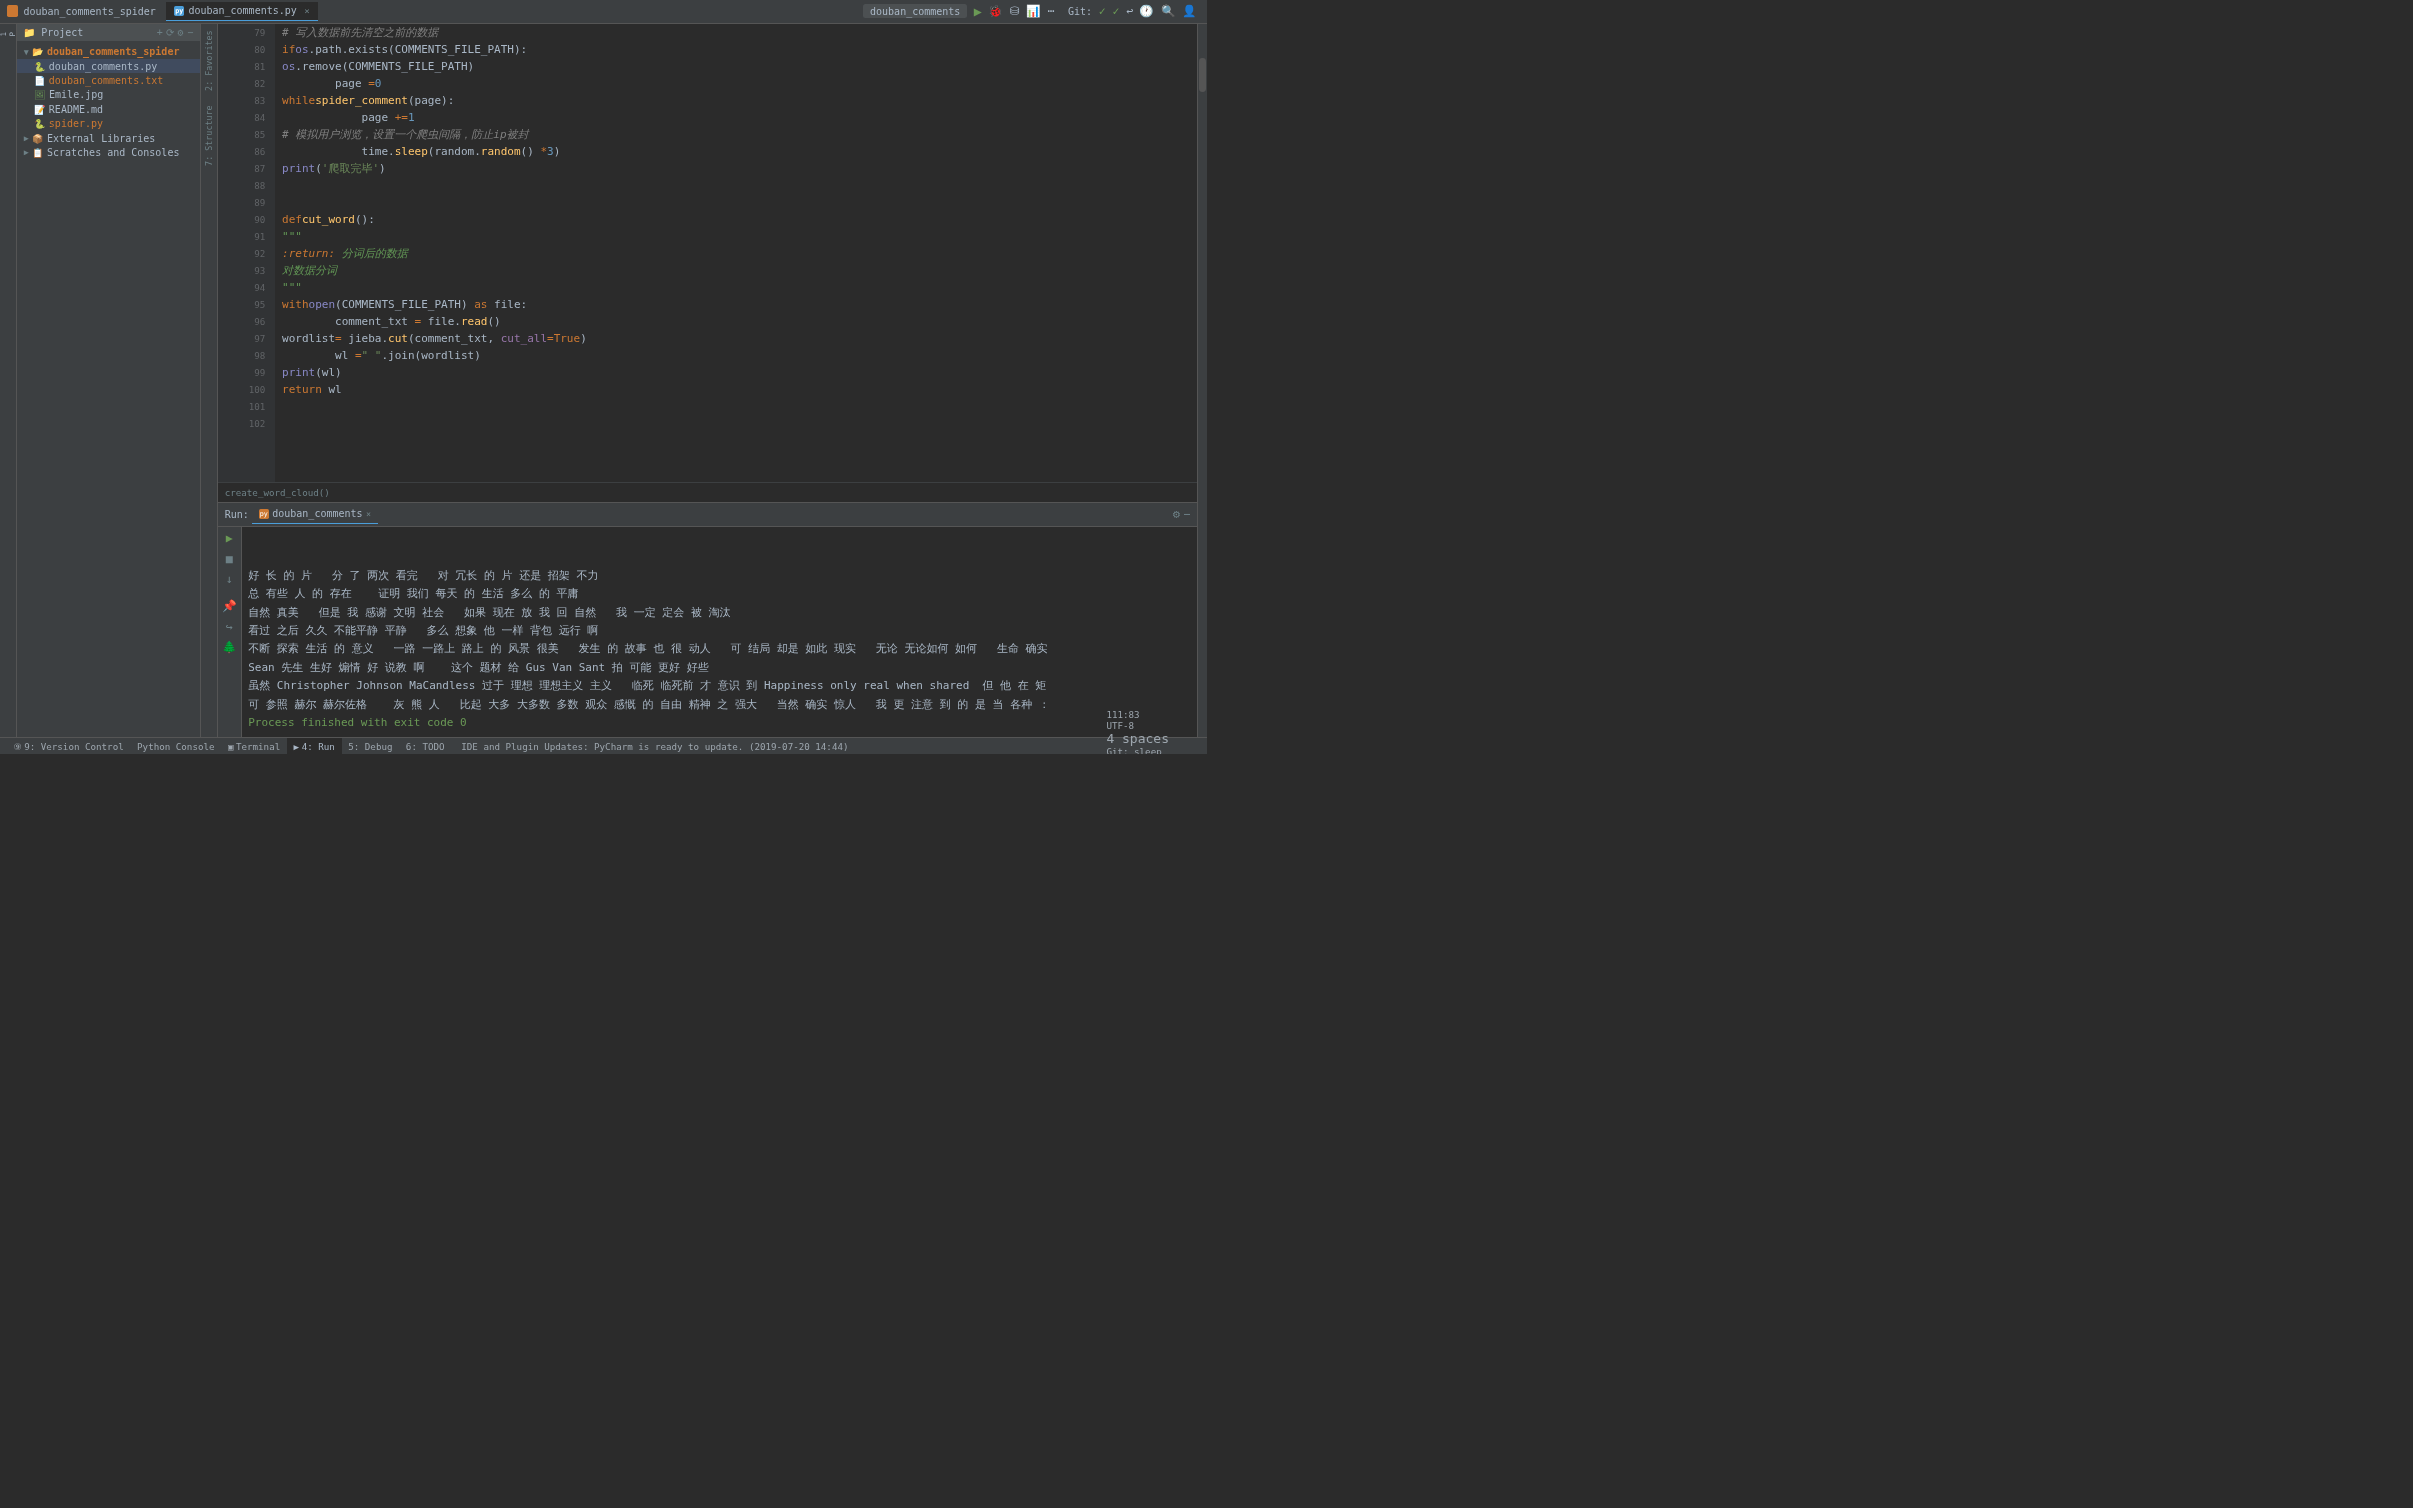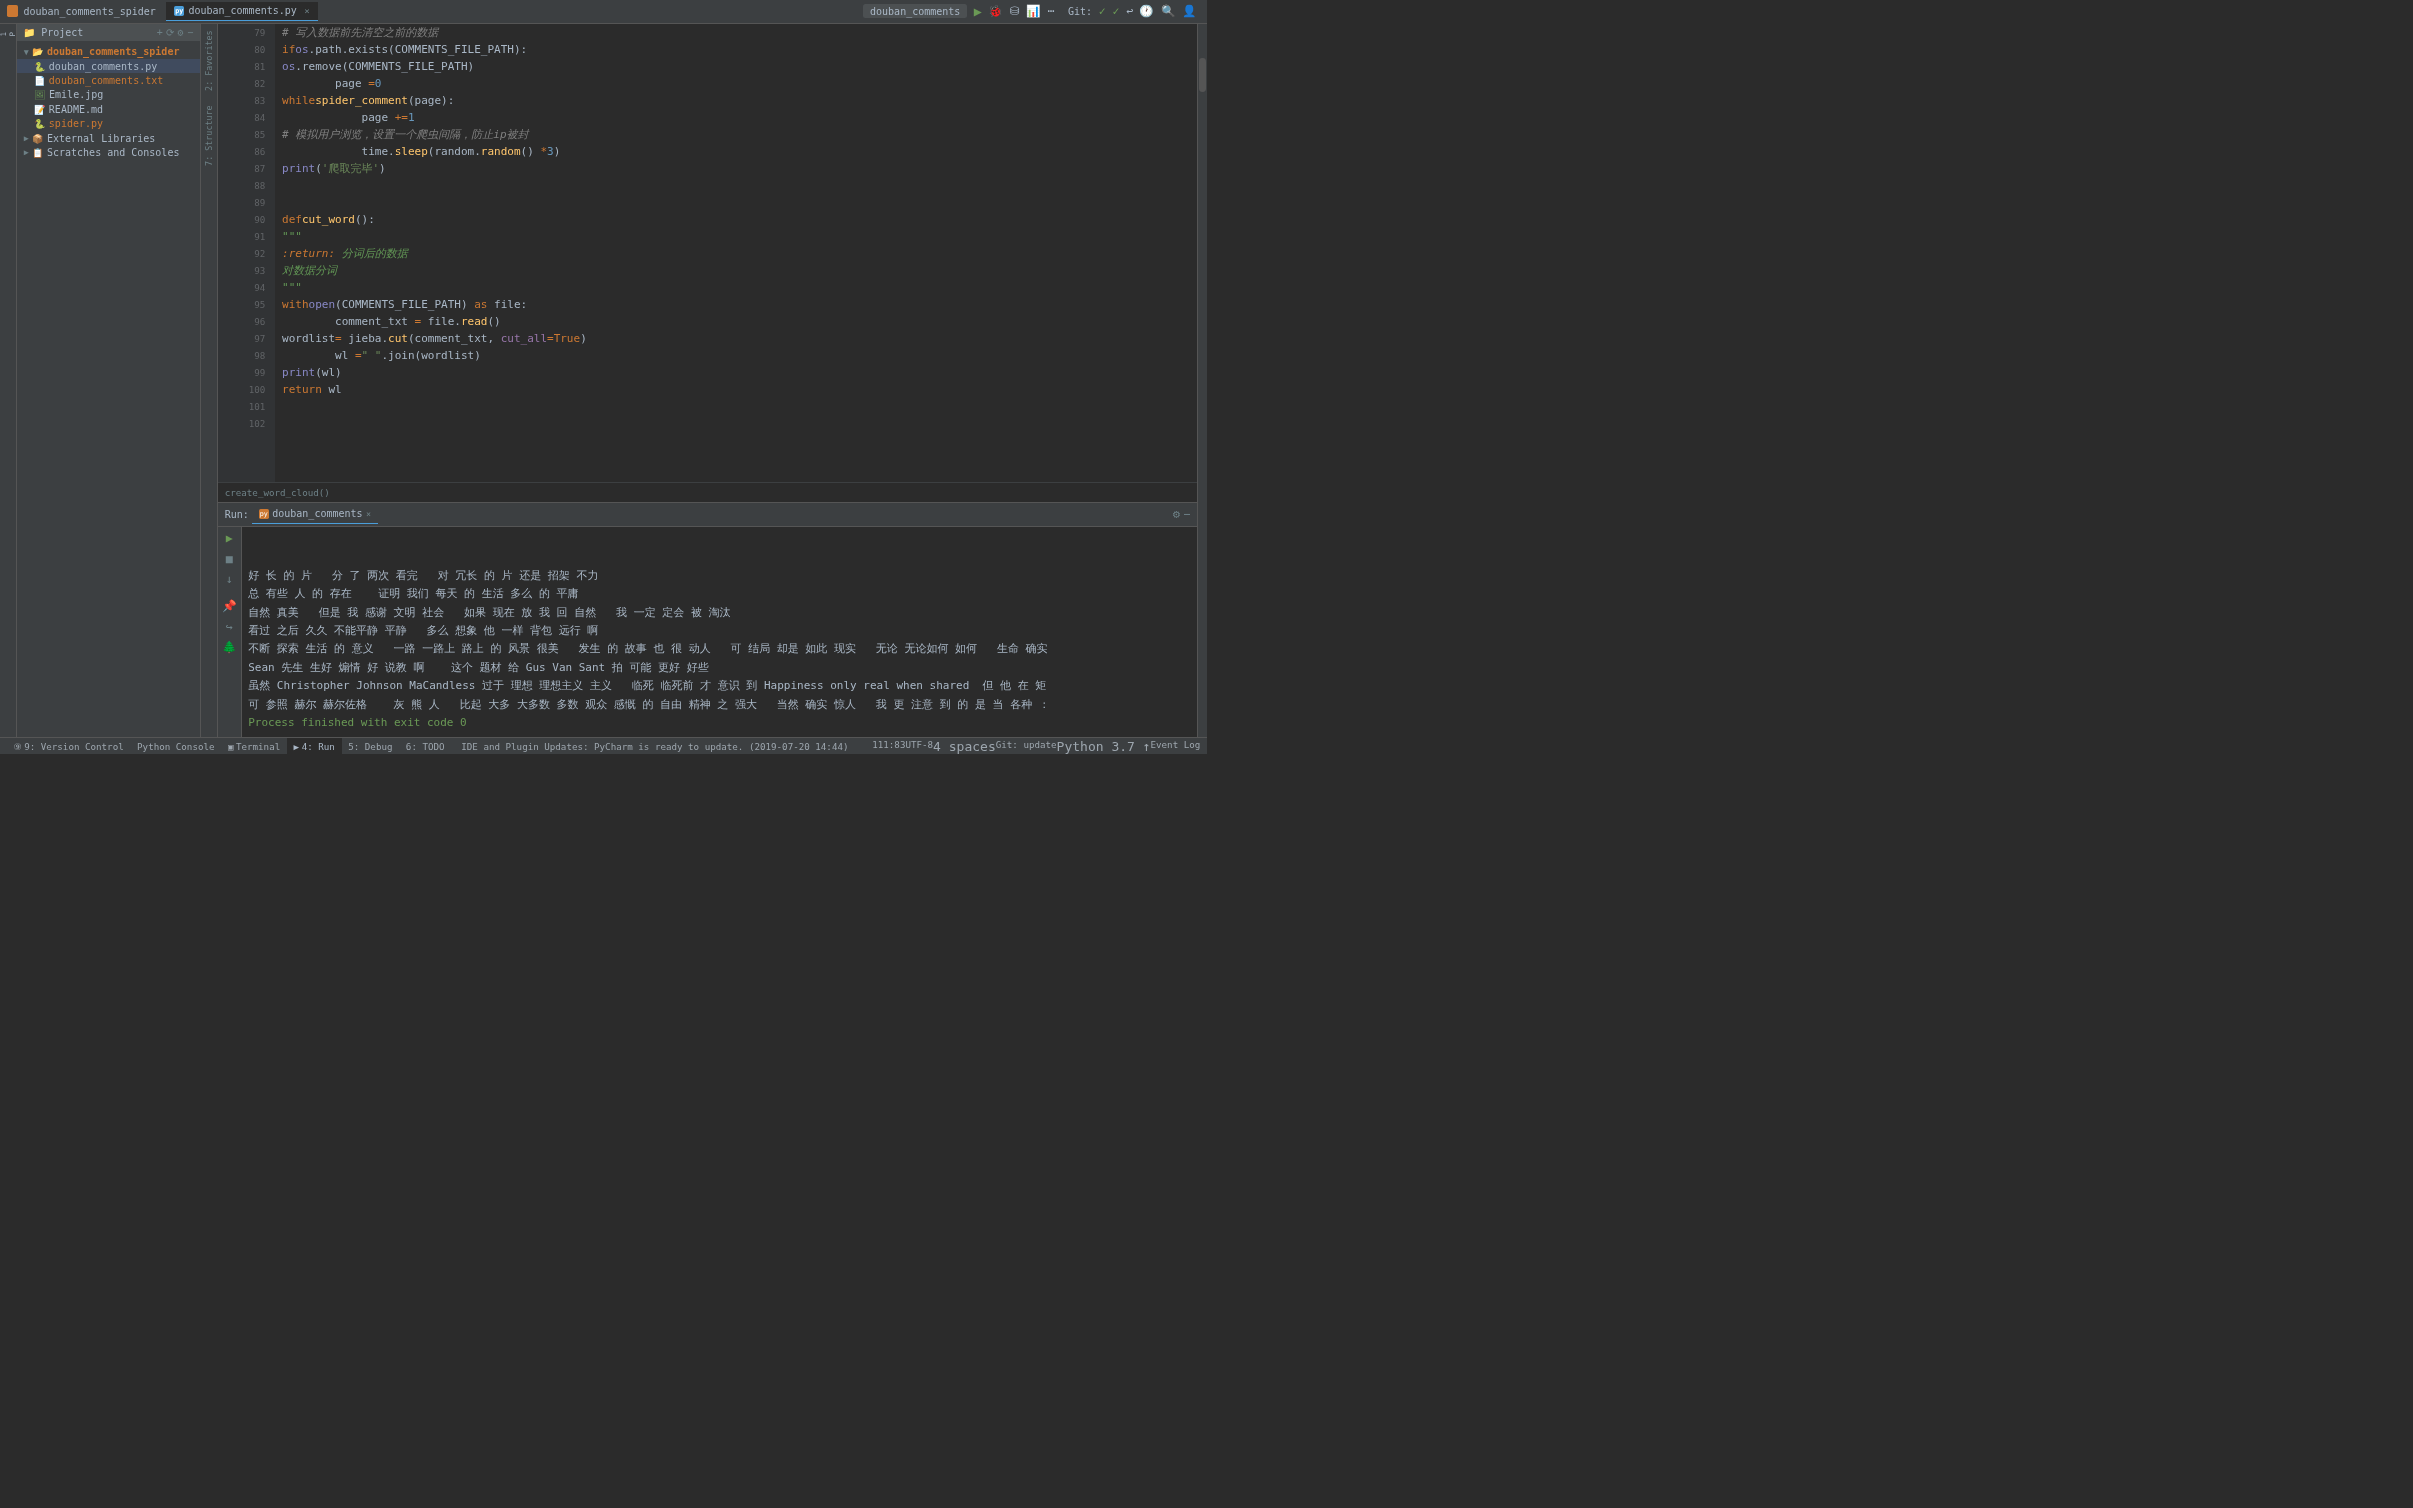--- a/index.html
+++ b/index.html
@@ -384,20 +384,21 @@
       display: flex;
       align-items: center;
       padding: 0 6.7px;
       font-size: 9.2px;
       color: #9da6ae;
       gap: 6.7px;
     }
     .toolbar-right {
       margin-left: auto;
       display: flex;
+      flex-direction: column;
     }
 
     
     .bottom-tabs {
       display: flex;
       align-items: center;
       height: 17px;
       background: #3c3f41;
       gap: 1.7px;
     }
@@ -635,19 +636,19 @@
     <div class="bottom-tab">
       <span>6: TODO</span>
     </div>
     <div style="flex:1;">
       <span style="font-size:9.2px;color:#9da6ae;margin-left:10px;">IDE and Plugin Updates: PyCharm is ready to update. (2019-07-20 14:44)</span>
     </div>
     <div class="toolbar-right">
       <span style="font-size:9.2px;color:#9da6ae;cursor:pointer;">111:83</span>
       <span style="font-size:9.2px;color:#9da6ae;cursor:pointer;">UTF-8</span>
       <span style="font-size:13px;color:#9da6ae;cursor:pointer;">4 spaces</span>
-      <span style="font-size:9.2px;color:#9da6ae;cursor:pointer;">Git: update</span>
+      <span style="font-size:9.2px;color:#9da6ae;cursor:pointer;">Git: sleep</span>
       <span style="font-size:13px;color:#9da6ae;cursor:pointer;">Python 3.7 ↑</span>
       <span style="font-size:9.2px;color:#9da6ae;cursor:pointer;">Event Log</span>
     </div>
   </div>
 </div>
 
 
 </body></html>

